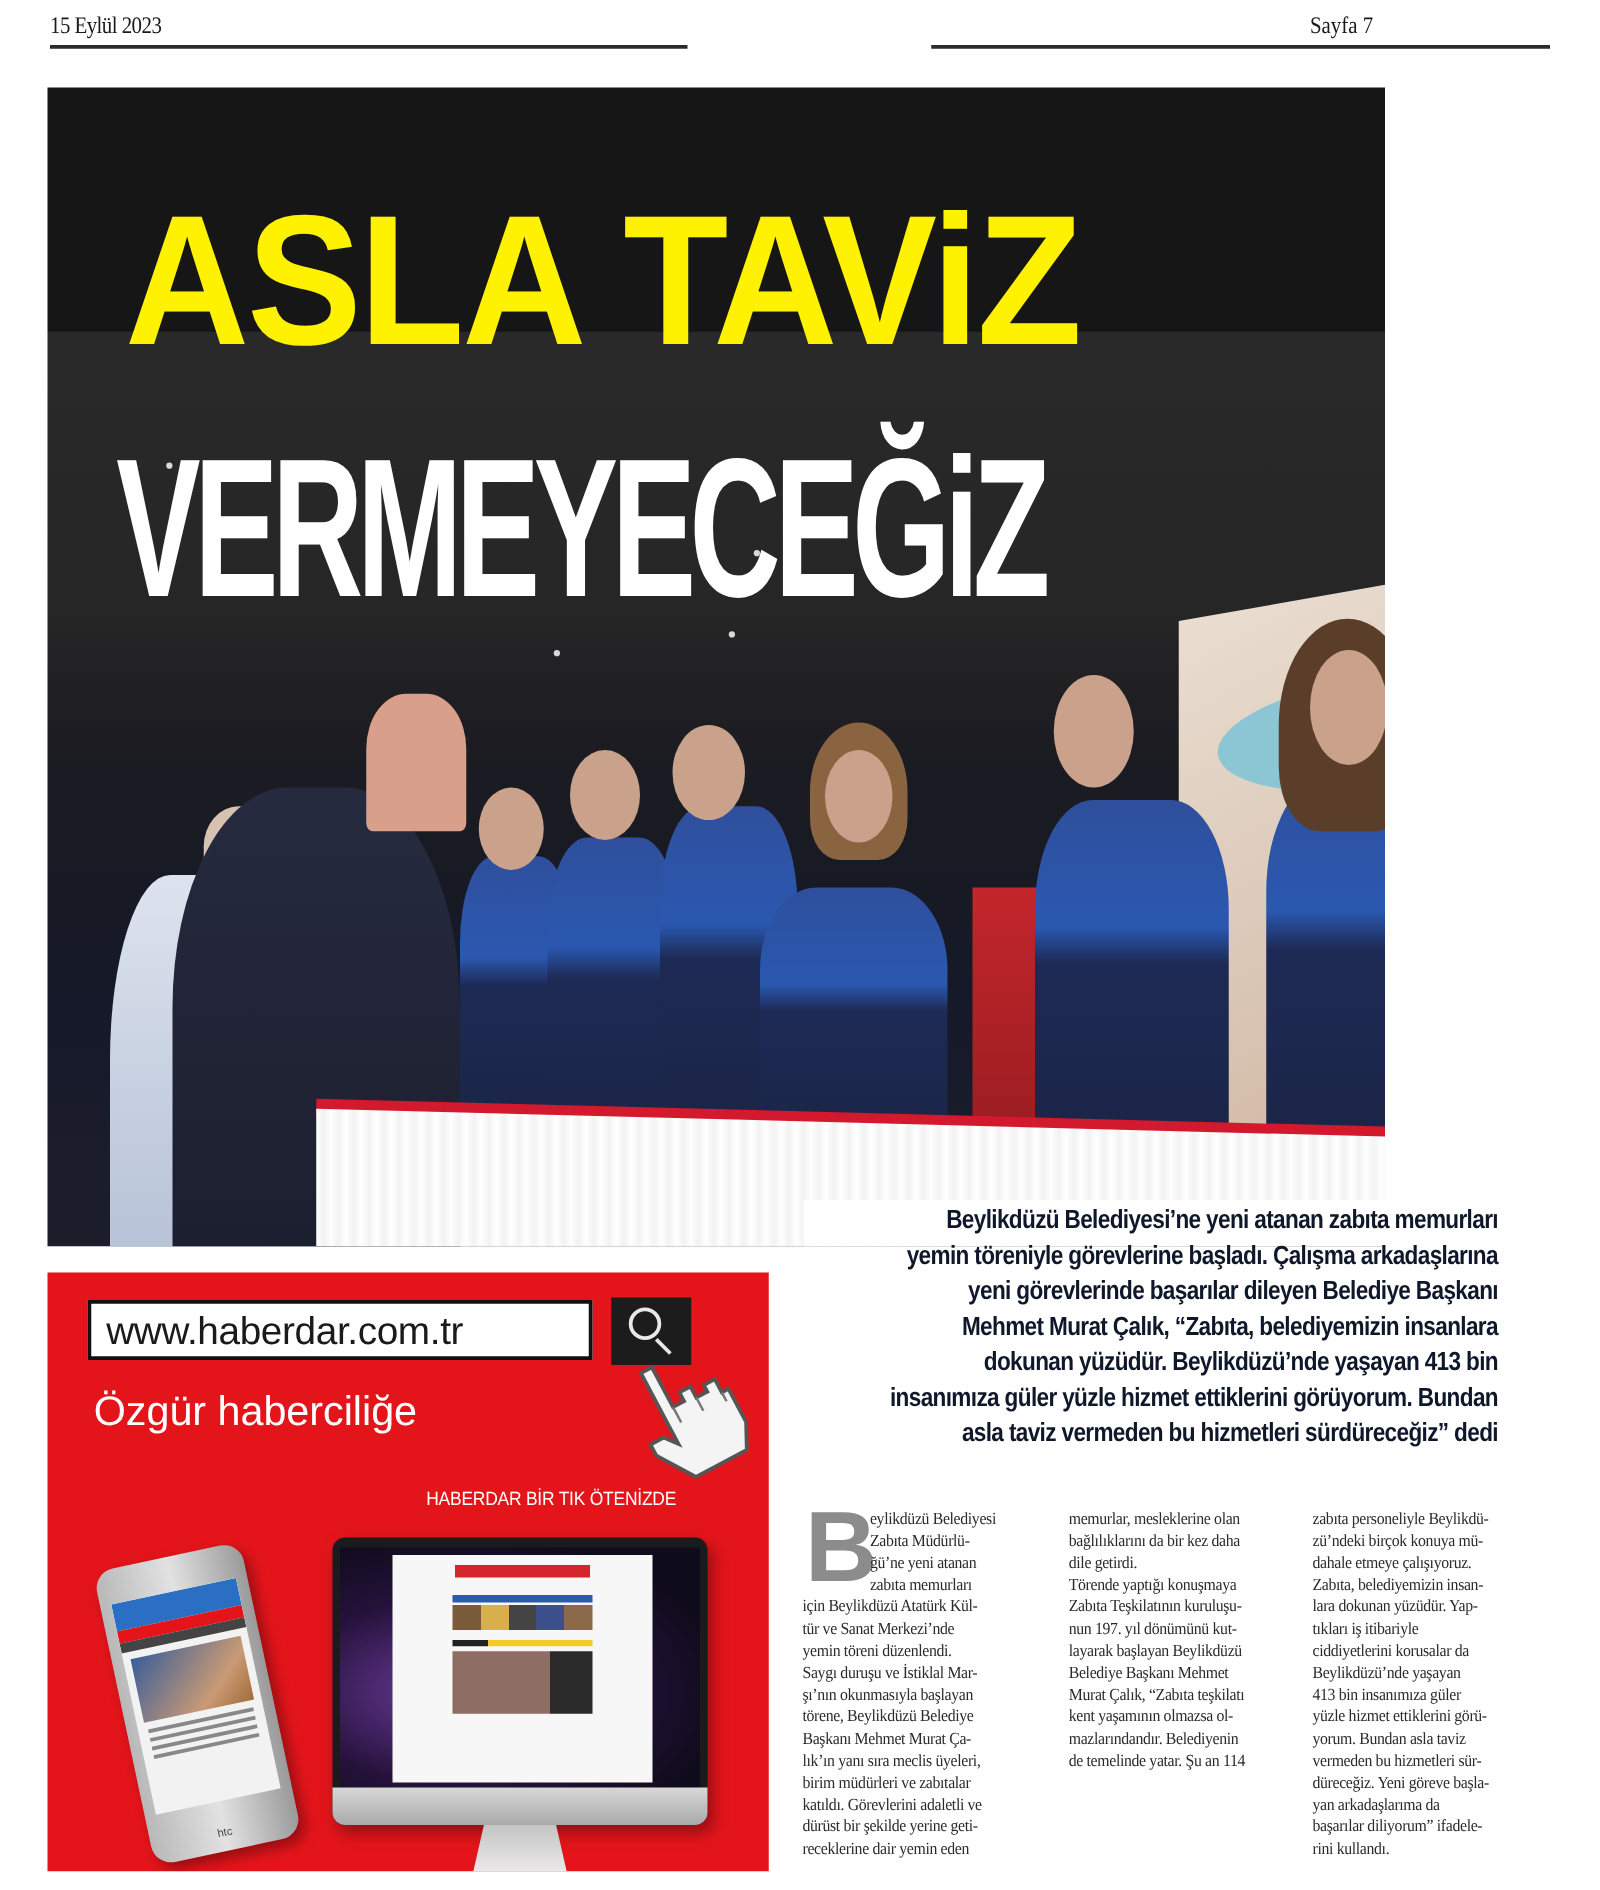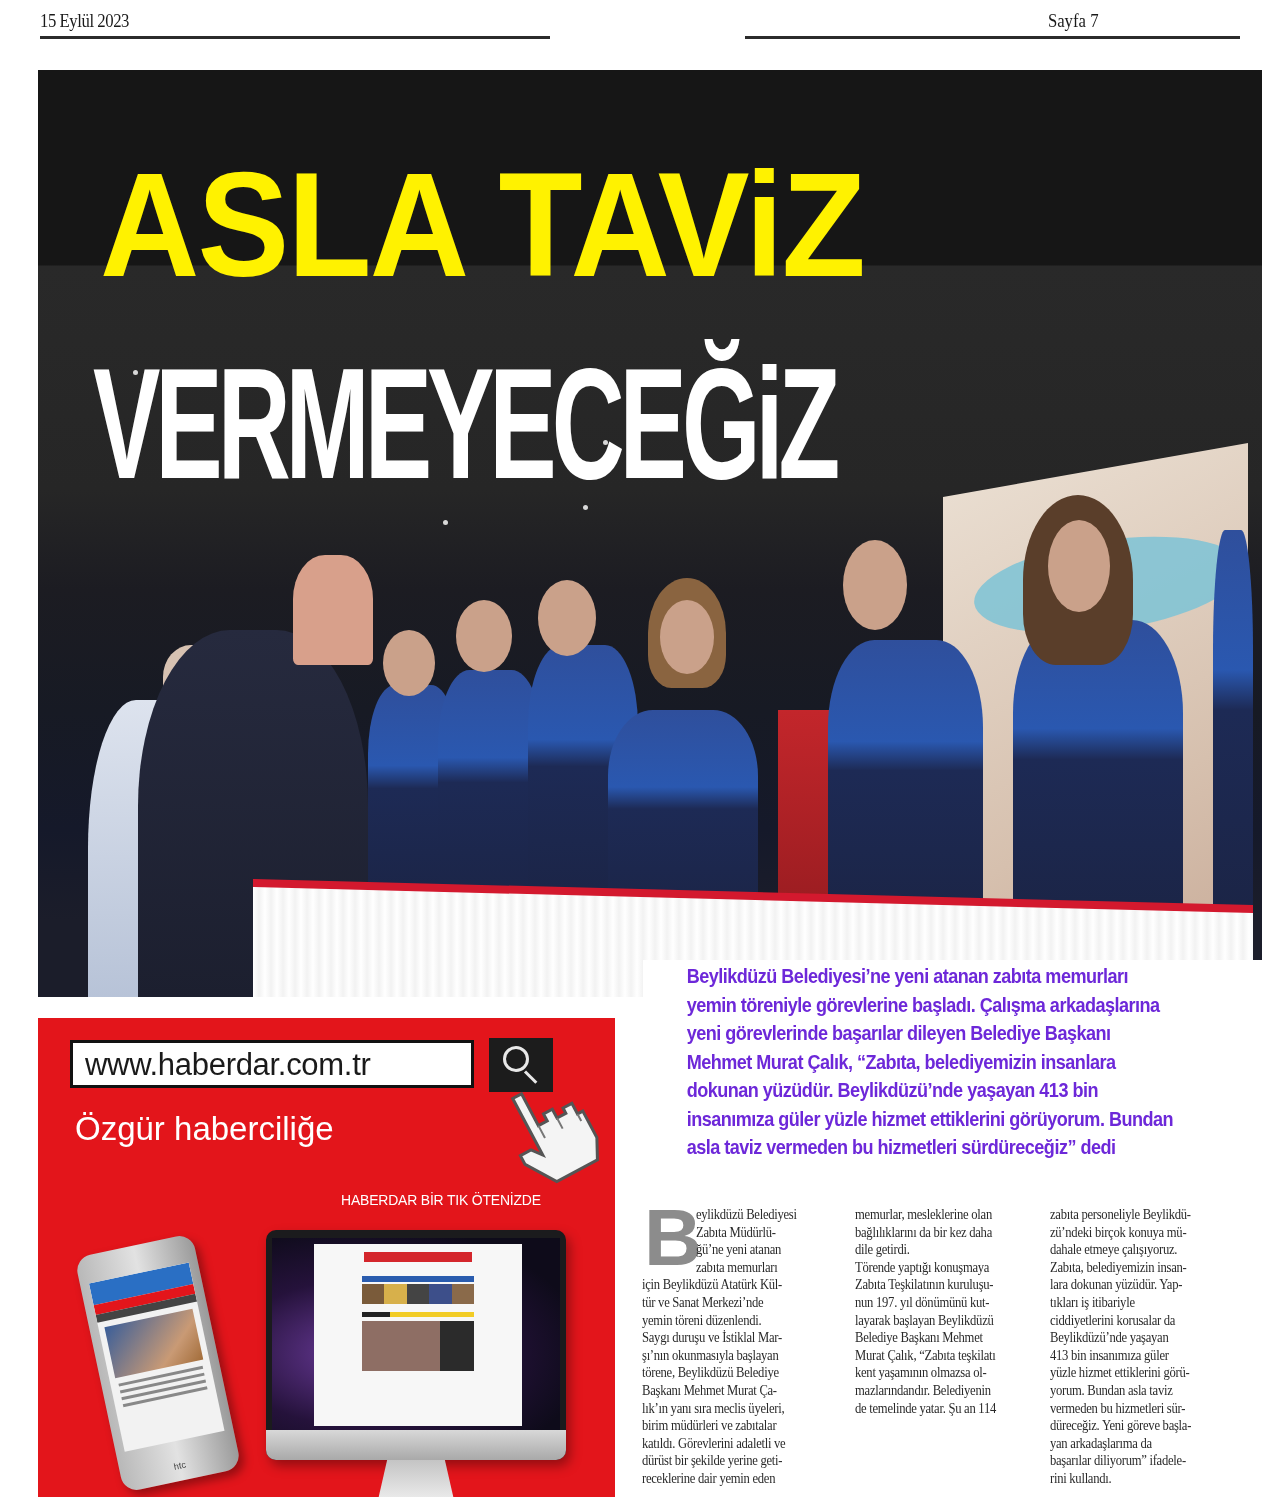--- a/index.html
+++ b/index.html
@@ -11,21 +11,21 @@
   .mast-date { position: absolute; left: 40px; top: 10px; font-size: 19px; letter-spacing: -0.5px; transform: scaleX(0.88); transform-origin: left; }
   .mast-page { position: absolute; right: 40px; top: 10px; font-size: 19px; transform: scaleX(0.88); transform-origin: right; }
   .mast-rule { position: absolute; top: 36px; height: 3px; background: #2b2b2b; }
   .mast-rule.l { left: 40px; width: 510px; }
   .mast-rule.r { left: 745px; width: 495px; }
   .logo { position: absolute; left: 547px; top: 12px; width: 197px; height: 44px; background: #f4f4f4; }
   .logo-strip { position: absolute; left: 0; top: 0; width: 197px; height: 10px; background: #2b2b2b; color: #cfcfcf; font-family: "Liberation Sans", sans-serif; font-size: 6px; text-align: center; line-height: 10px; letter-spacing: 0.5px; }
   .logo-text { position: absolute; left: 2px; top: 6px; width: 192px; font-size: 34px; line-height: 38px; color: #d62a1e; font-weight: bold; letter-spacing: -1px; transform: scaleX(0.9); transform-origin: left; text-shadow: 1px 1px 0 #7a0f08; }
 
   
-  .hero { position: absolute; left: 38px; top: 70px; width: 1224px; height: 927px; overflow: hidden;
+  .hero { position: absolute; left: 38px; top: 70px; width: 1070px; height: 927px; overflow: hidden;
           background: linear-gradient(180deg, #161616 0px, #161616 195px, #292929 196px, #262626 420px, #1c1c22 520px, #171a24 640px, #15192a 760px, #1b1d2a 850px); }
   .hero .projector { position: absolute; left: 905px; top: 400px; width: 305px; height: 560px; background: linear-gradient(160deg, #e9ddd0, #d6c0ae 60%, #c7a996); transform: skewY(-10deg); }
   .hero .projector-sky { position: absolute; left: 935px; top: 470px; width: 270px; height: 90px; border-radius: 50%; background: #7cc3d6; opacity: 0.85; transform: rotate(-8deg); }
   .hero .flag { position: absolute; left: 740px; top: 640px; width: 60px; height: 260px; background: linear-gradient(180deg, #c3262b, #8e1a1e); }
   .hero .light { position: absolute; width: 5px; height: 5px; border-radius: 50%; background: #d8d8d8; }
   .hero .person { position: absolute; border-radius: 40% 40% 6% 6%; }
   .p-suit { left: 100px; top: 560px; width: 230px; height: 440px; background: linear-gradient(180deg, #262a3e, #1a1d2c); }
   .p-suit-head { left: 255px; top: 485px; width: 80px; height: 110px; border-radius: 50%; background: #d8a08b; }
   .p-white { left: 50px; top: 630px; width: 120px; height: 370px; background: linear-gradient(180deg, #dde3ee, #aebbd2); }
   .p-white-head { left: 125px; top: 575px; width: 70px; height: 80px; border-radius: 50%; background: #d7c2b2; }
@@ -33,21 +33,21 @@
   .u-head { position: absolute; border-radius: 50%; background: #caa18a; }
   .u-hair { position: absolute; border-radius: 50% 50% 30% 30%; background: #2c211c; }
   .tablecloth { position: absolute; left: 215px; top: 830px; width: 1000px; height: 110px; background: repeating-linear-gradient(90deg, #ffffff 0, #f2f2f2 6px, #ffffff 12px); transform: skewY(1.5deg); }
   .tablecloth-top { position: absolute; left: 215px; top: 822px; width: 1000px; height: 16px; background: #d3192e; transform: skewY(1.5deg); }
   .hero-white-corner { position: absolute; left: 605px; top: 890px; width: 620px; height: 40px; background: #ffffff; }
 
   .headline-1 { position: absolute; left: 62px; top: 80px; font-family: "Liberation Sans", sans-serif; font-weight: bold; font-size: 148px; line-height: 150px; color: #fff200; letter-spacing: -2px; transform: scaleX(0.93); transform-origin: left; }
   .headline-2 { position: absolute; left: 55px; top: 278px; font-family: "Liberation Sans", sans-serif; font-weight: bold; font-size: 158px; line-height: 150px; color: #ffffff; letter-spacing: -8px; transform: scaleX(0.64); transform-origin: left; }
 
   
-  .lede { position: absolute; left: 645px; top: 962px; width: 595px; text-align: left; font-family: "Liberation Sans", sans-serif; font-weight: bold; font-size: 21px; line-height: 28.5px; color: #6d28d9; letter-spacing: -0.6px; }
+  .lede { position: absolute; left: 645px; top: 962px; width: 595px; text-align: right; font-family: "Liberation Sans", sans-serif; font-weight: bold; font-size: 21px; line-height: 28.5px; color: #0f172a; letter-spacing: -0.6px; }
   .lede span { display: block; white-space: nowrap; transform: scaleX(0.86); }
 
   
   .col { position: absolute; top: 1206px; width: 192px; font-size: 13.6px; line-height: 17.6px; color: #2a2a2a; letter-spacing: -0.3px; }
   .col .line { display: block; white-space: nowrap; transform: scaleX(0.93); transform-origin: left; }
   .col1 { left: 642px; }
   .col2 { left: 855px; }
   .col3 { left: 1050px; }
   .dropcap-letter { position: absolute; left: 644px; top: 1196px; font-family: "Liberation Sans", sans-serif; font-weight: bold; font-size: 80px; line-height: 84px; color: #8c8c8c; }
   .col1 .indent { padding-left: 58px; }

